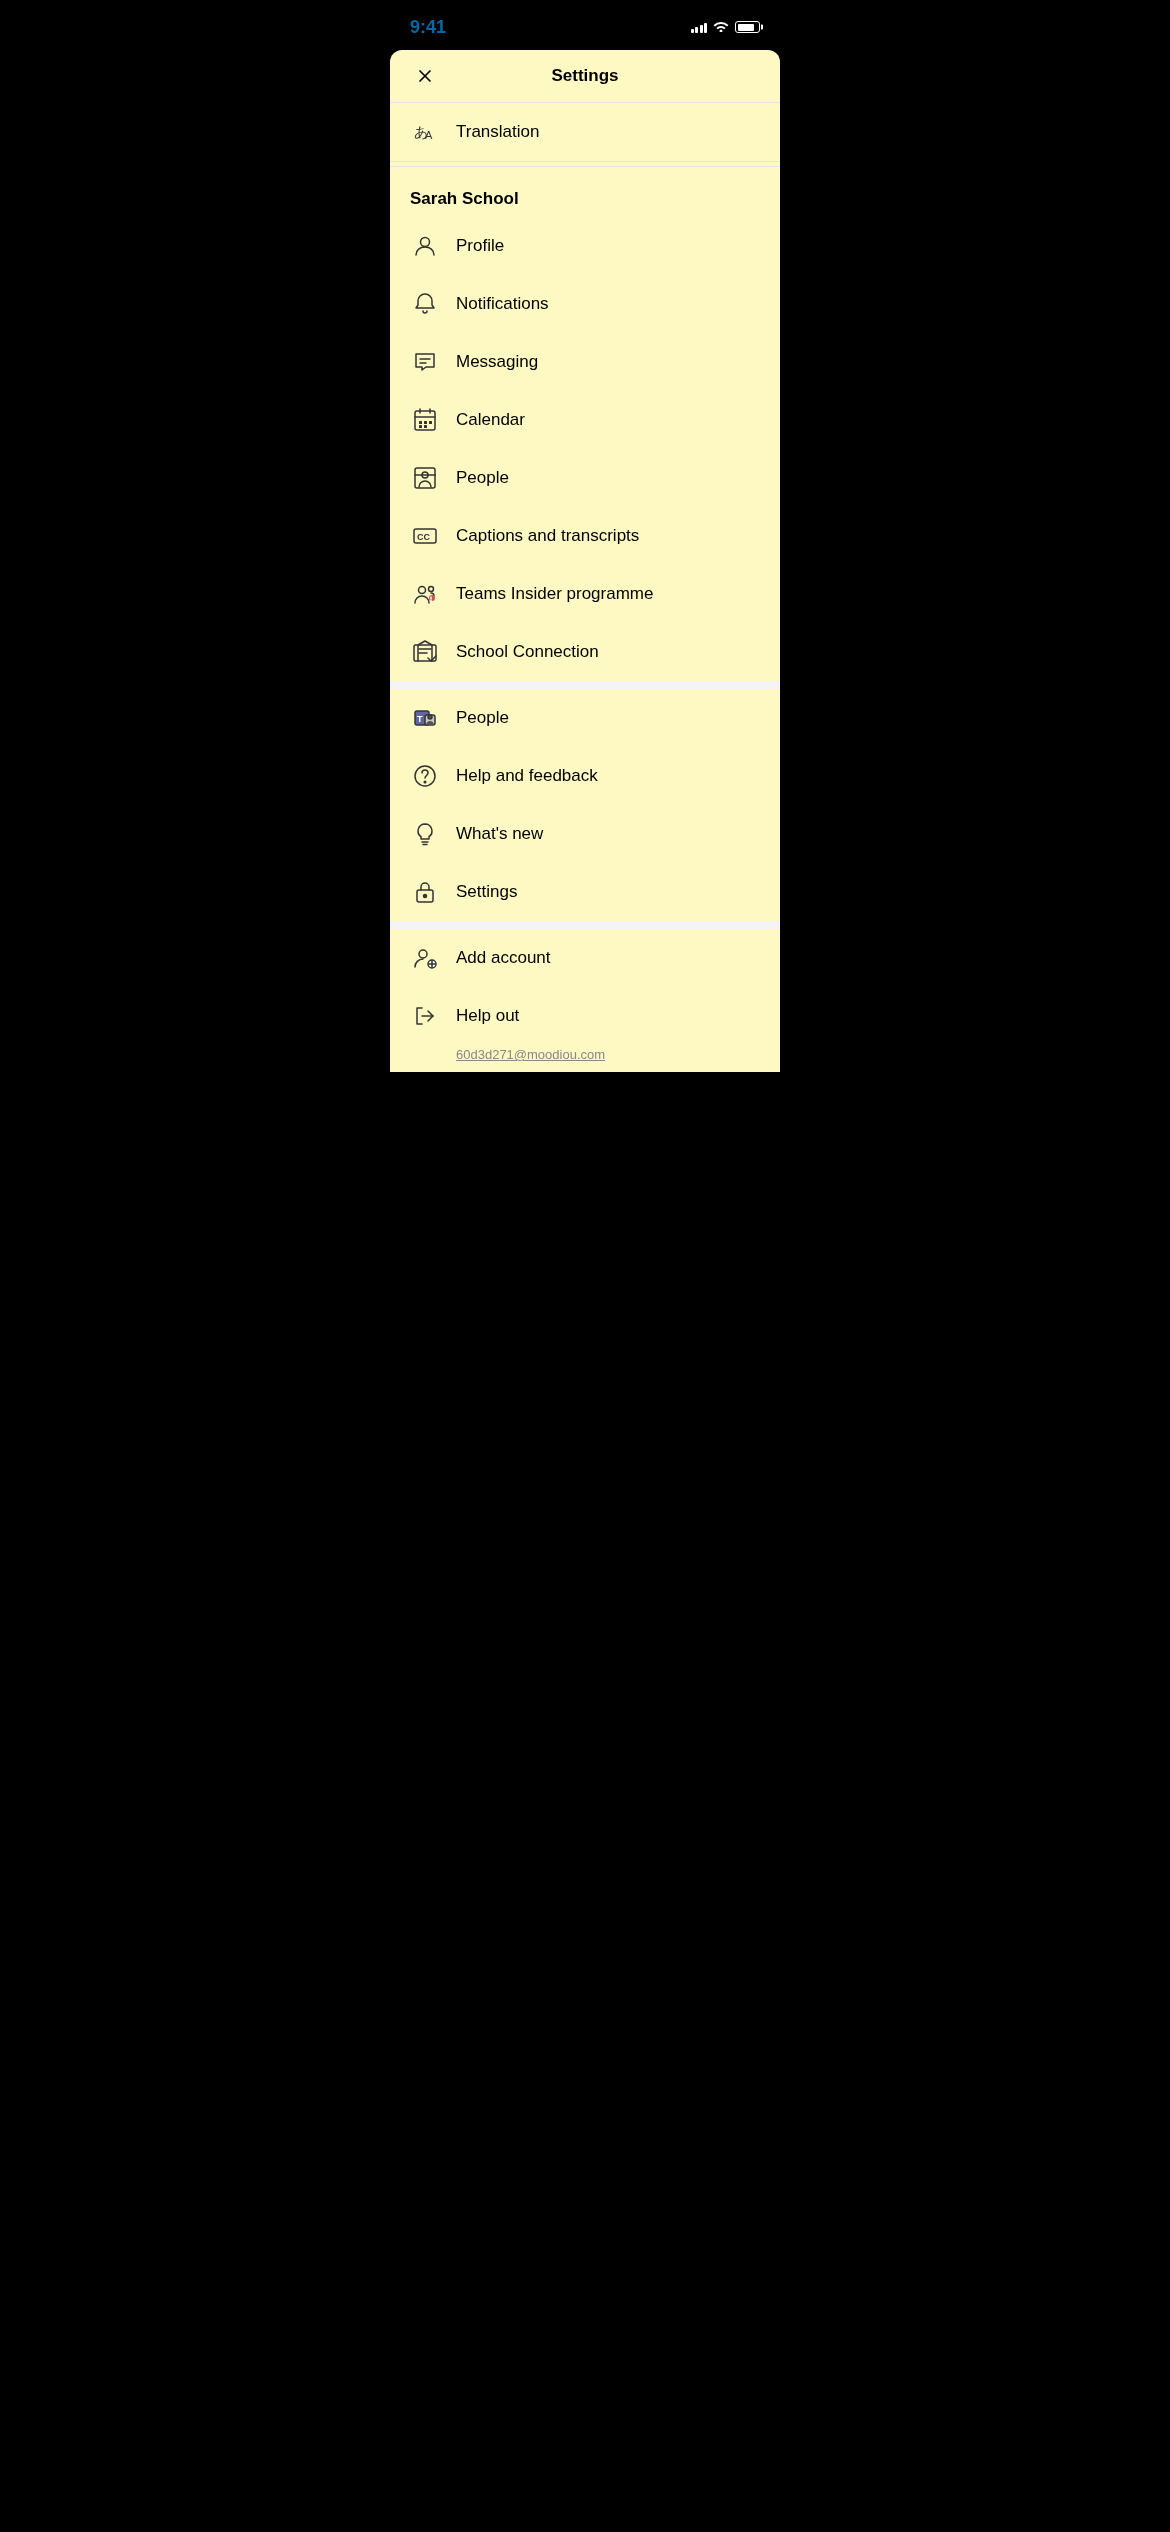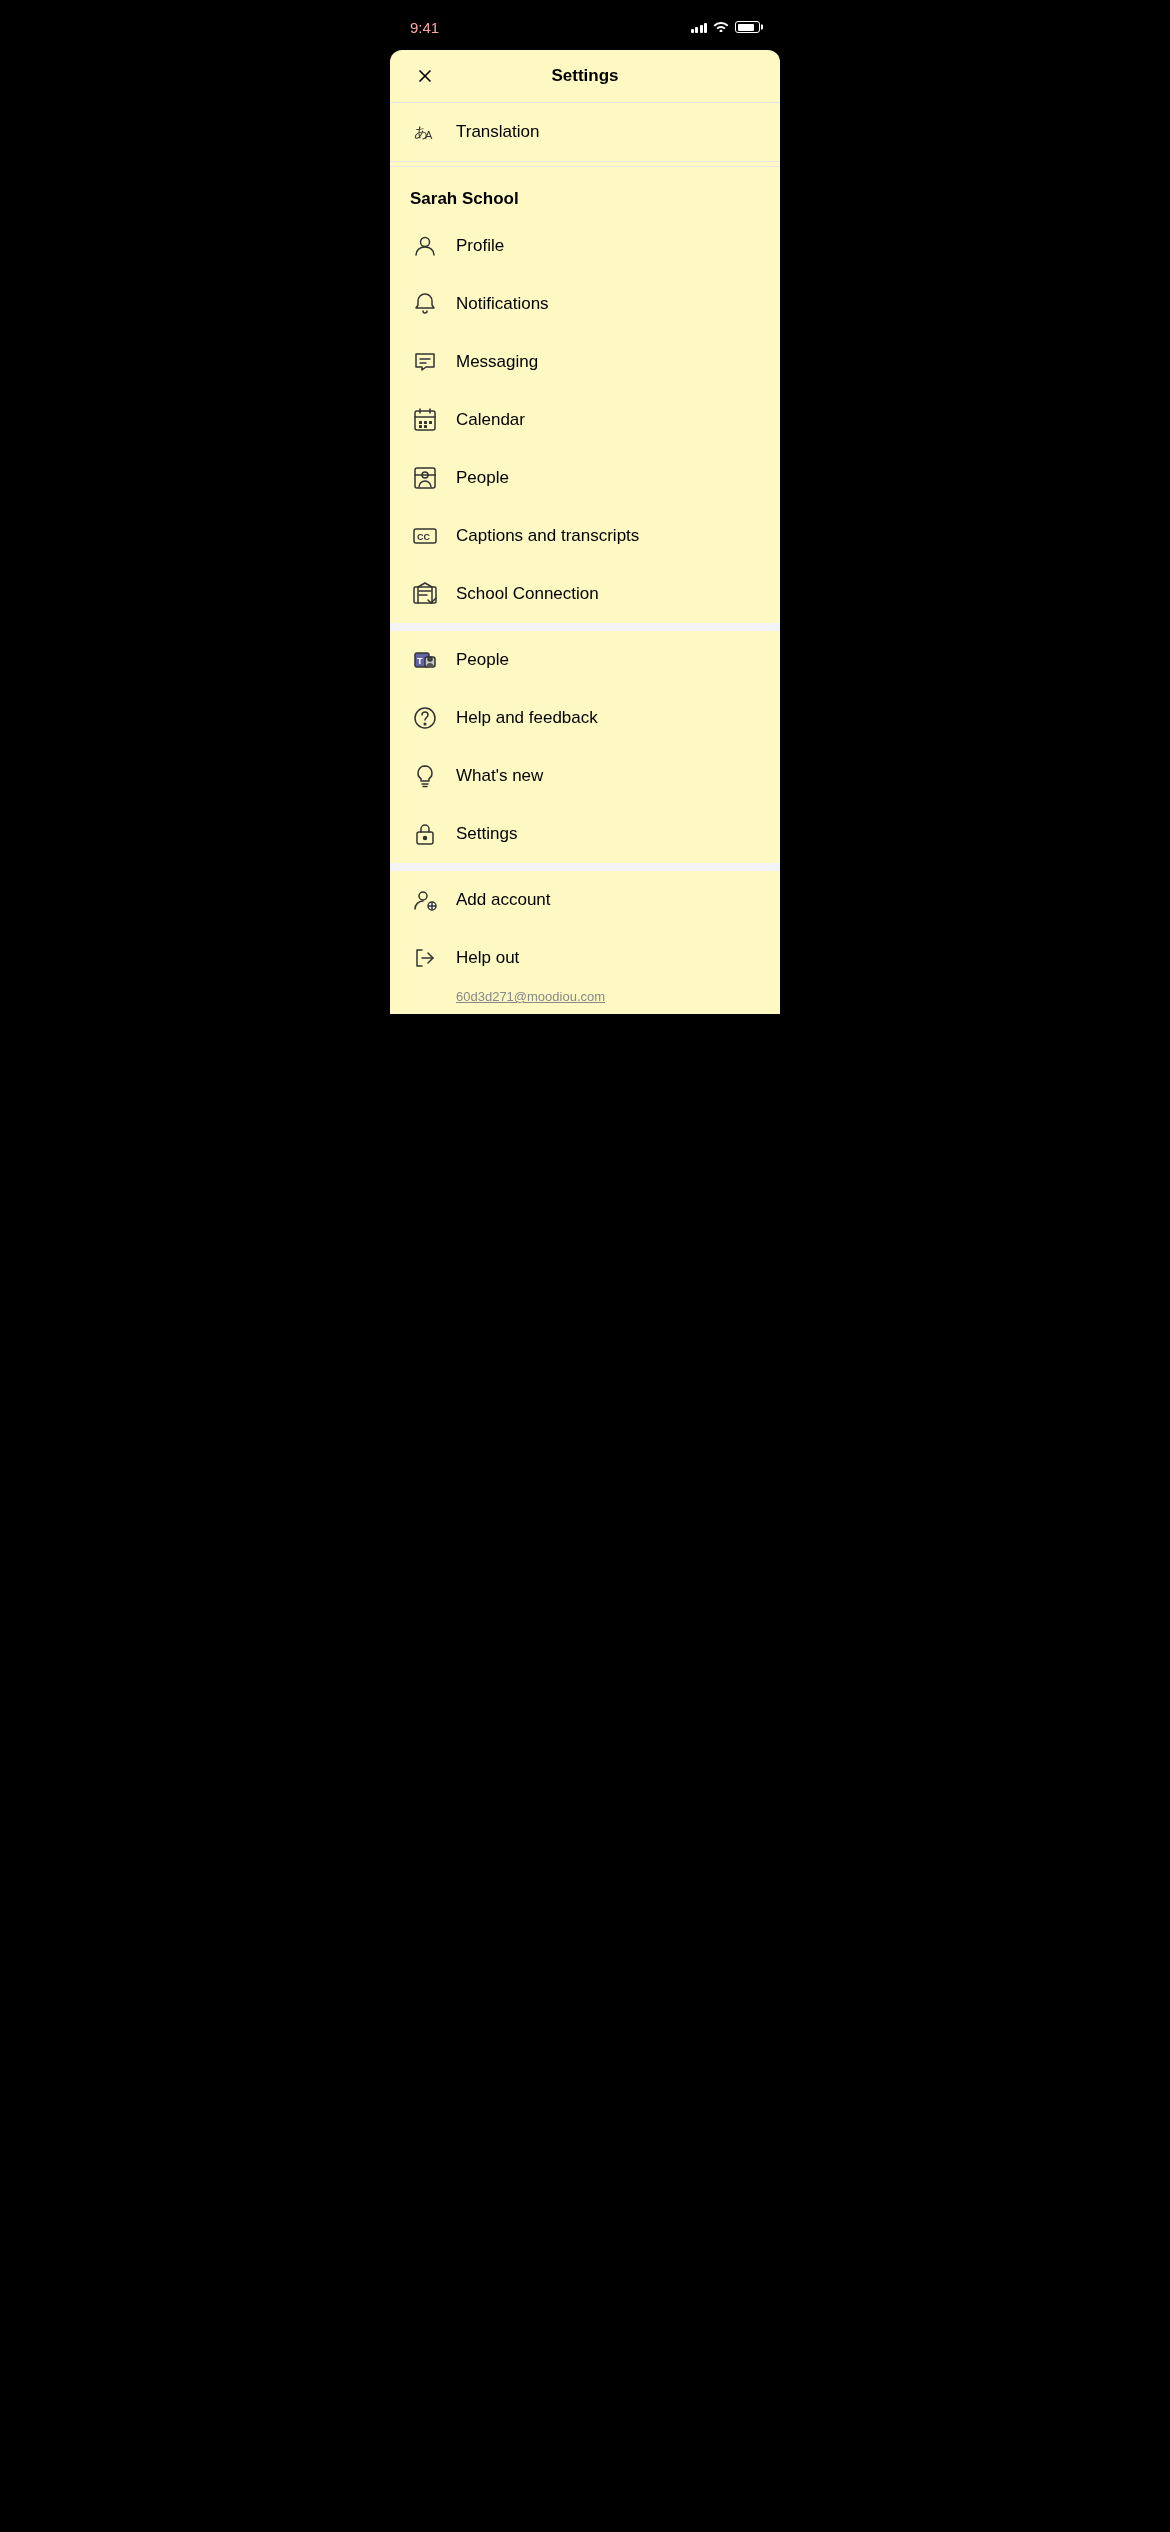--- a/index.html
+++ b/index.html
@@ -18,23 +18,23 @@
       background: #000;
       color: #fff;
       display: flex;
       justify-content: space-between;
       align-items: center;
       padding: 14px 20px 10px;
       height: 50px;
     }
 
     .status-time {
-      font-size: 15px;
-      font-weight: 400;
-      color: #fca5a5;
+      font-size: 18px;
+      font-weight: 700;
+      color: #0369a1;
     }
 
     .status-icons {
       display: flex;
       align-items: center;
       gap: 6px;
     }
 
     .signal-bars {
       display: flex;
@@ -300,20 +300,33 @@
   <div class="menu-item">
     <div class="menu-icon">
       <svg viewBox="0 0 26 26" fill="none" stroke="#333" stroke-width="1.5" stroke-linecap="round" stroke-linejoin="round">
         <rect x="2" y="6" width="22" height="14" rx="2"></rect>
         <text x="5" y="17" font-size="9" fill="#333" stroke="none" font-family="sans-serif" font-weight="600">CC</text>
       </svg>
     </div>
     <span class="menu-label">Captions and transcripts</span>
   </div>
 
+  <div class="menu-item">
+    <div class="menu-icon">
+      <svg viewBox="0 0 26 26" fill="none" stroke="#333" stroke-width="1.5" stroke-linecap="round" stroke-linejoin="round">
+        <circle cx="10" cy="9" r="3.5"></circle>
+        <path d="M3 22c0-4 3-7 7-7s7 3 7 7"></path>
+        <path d="M19 12c1 0 3 .5 3 3"></path>
+        <circle cx="19" cy="8" r="2.5"></circle>
+        <path fill="#c9534f" stroke="none" d="M17 17a3 3 0 1 0 6 0 3 3 0 0 0-6 0z"></path>
+        <path stroke="white" stroke-width="1.5" fill="none" d="M19 16v2m0 1.5v.5"></path>
+      </svg>
+    </div>
+    <span class="menu-label">Teams Insider programme</span>
+  </div>
 
   <div class="menu-item">
     <div class="menu-icon">
       <svg viewBox="0 0 26 26" fill="none" stroke="#333" stroke-width="1.5" stroke-linecap="round" stroke-linejoin="round">
         <rect x="2" y="6" width="22" height="16" rx="1.5"></rect>
         <path d="M7 10h12M7 14h8"></path>
         <path d="M16 19l3 3 5-5" stroke-width="1.5"></path>
         <polyline points="6,22 6,6 13,2 20,6 20,22" fill="none"></polyline>
       </svg>
     </div>

